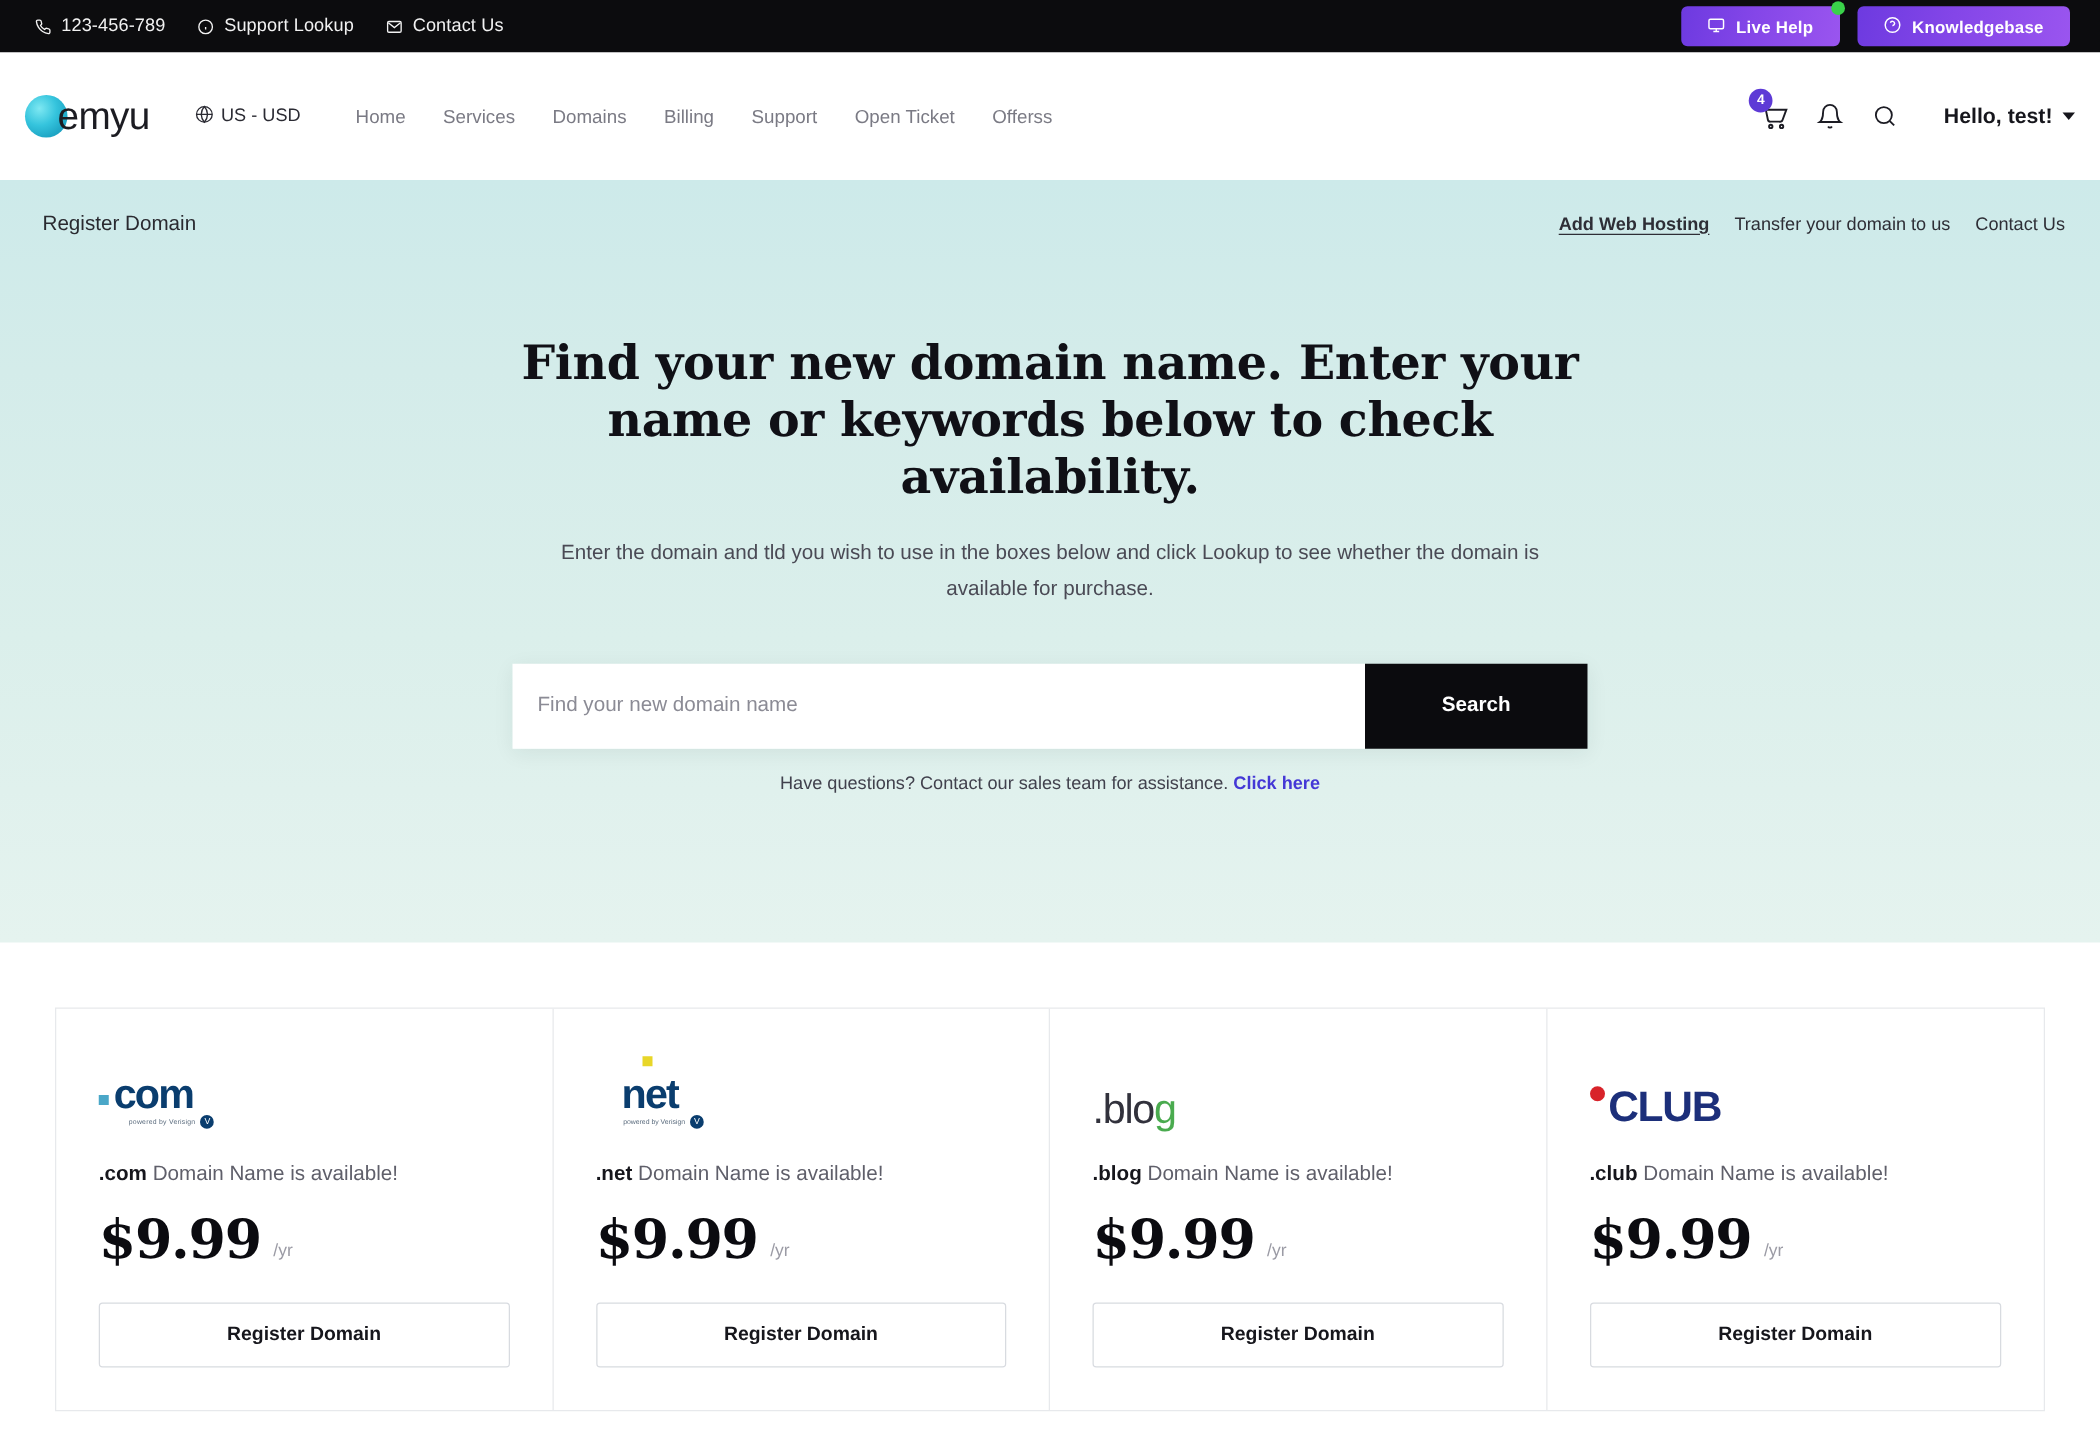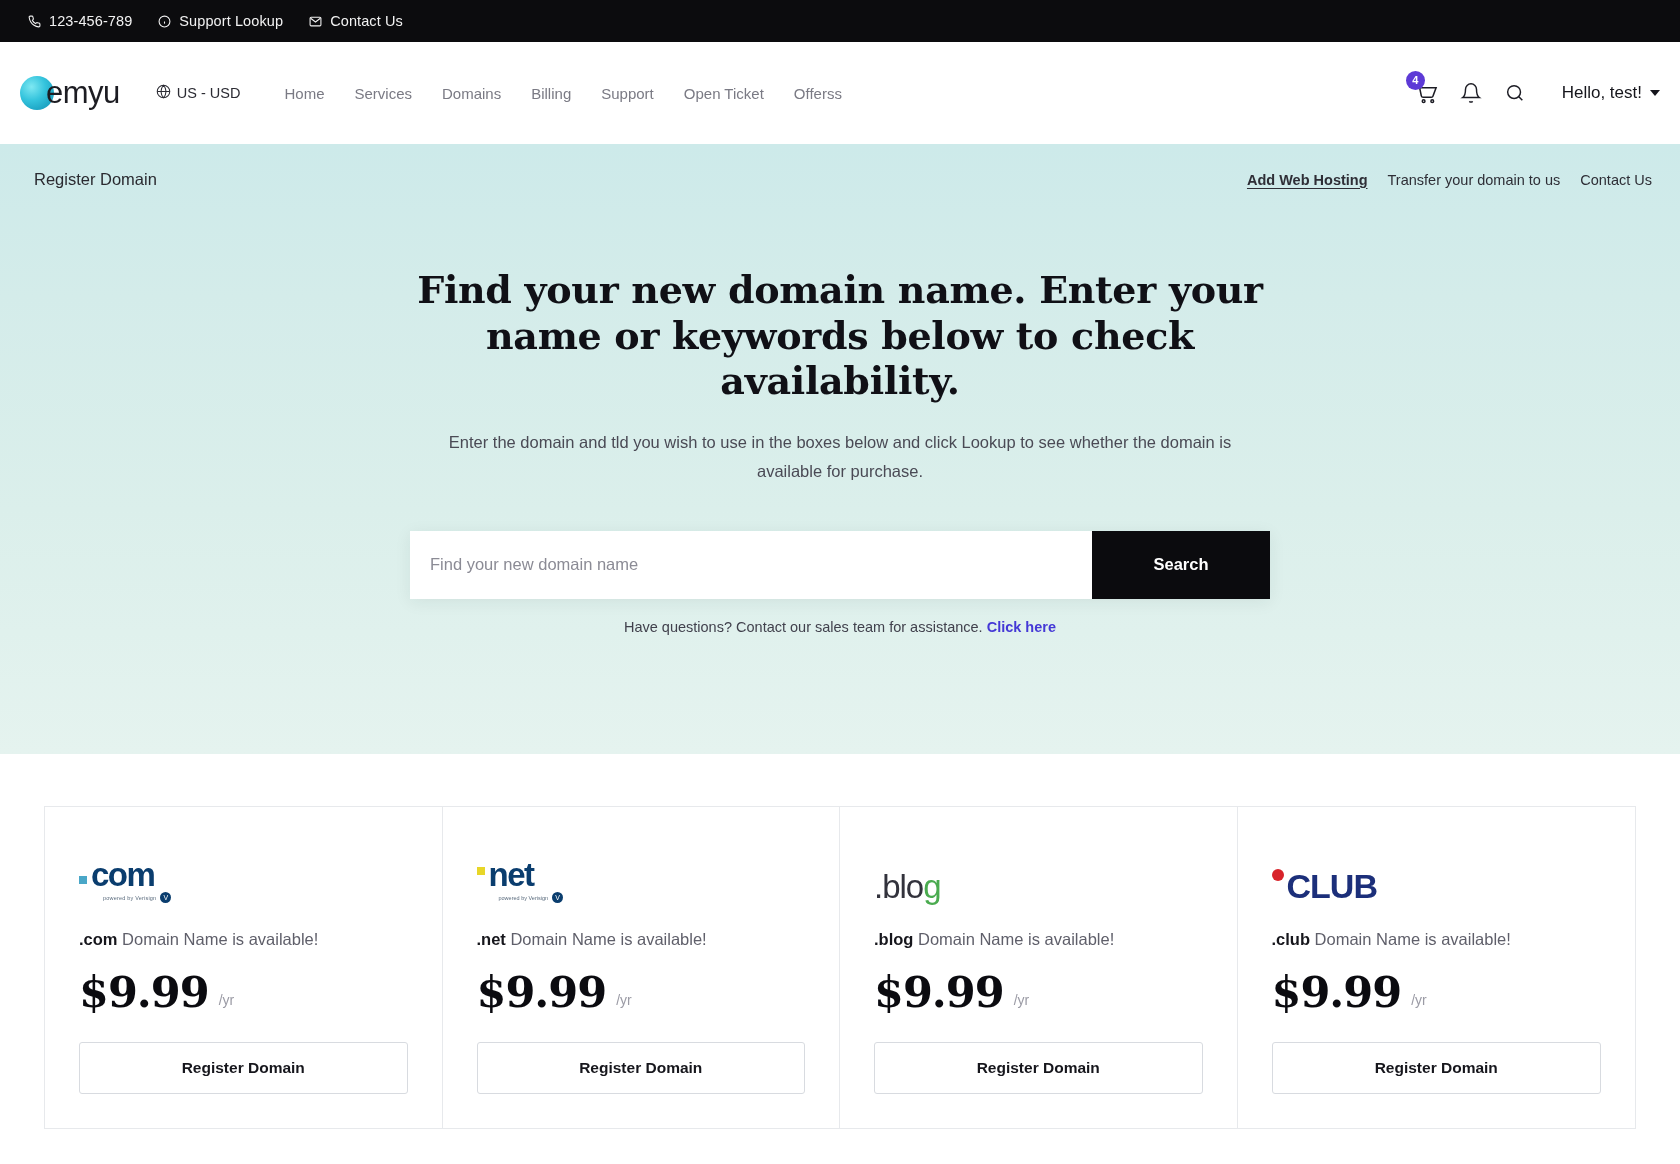--- a/index.html
+++ b/index.html
@@ -76,21 +76,21 @@
   .cart-badge {
     position: absolute; top: -11px; left: -9px;
     min-width: 19px; height: 19px; padding: 0 4px;
     border-radius: 50%;
     background: #5d3ad6; color: #fff;
     font-size: 11px; font-weight: 600;
     display: flex; align-items: center; justify-content: center;
   }
   .hello {
     display: flex; align-items: center; gap: 8px;
-    font-size: 17px; color: #16161c; cursor: pointer; margin-left: 14px;
+    font-size: 17px; color: #16161c; cursor: pointer; margin-left: 14px; font-weight: bold;
   }
   .caret {
     width: 0; height: 0;
     border-left: 5px solid transparent; border-right: 5px solid transparent;
     border-top: 6px solid #16161c;
   }
 
   
   .hero {
     height: 610px;
@@ -187,21 +187,21 @@
   }
   .l-com .sub .line { font-size: 5.5px; color: #5a6b7d; letter-spacing: .2px; }
   .l-com .sub .badge {
     width: 11px; height: 11px; border-radius: 50%;
     background: #0a3d6e; color:#fff; font-size: 7px;
     display:flex; align-items:center; justify-content:center;
   }
 
   
   .l-net { display:flex; flex-direction:column; }
-  .l-net .row1 { display: flex; align-items: center; }
+  .l-net .row1 { display: flex; align-items: center; flex-direction: column; }
   .l-net .sq { width: 8px; height: 8px; background: #e8d628; margin-right: 4px; margin-bottom: 6px; }
   .l-net .word {
     font-size: 33px; font-weight: 800; color: #0a3d6e; letter-spacing: -1.5px; line-height:.95;
   }
   .l-net .sub { display:flex; align-items:center; gap:4px; margin-left: 22px; margin-top: 2px; }
   .l-net .sub .line { font-size: 5.5px; color: #5a6b7d; }
   .l-net .sub .badge {
     width: 11px; height: 11px; border-radius: 50%;
     background: #0a3d6e; color:#fff; font-size: 7px;
     display:flex; align-items:center; justify-content:center;
@@ -275,20 +275,43 @@
       <span>Support Lookup</span>
     </div>
     <div class="tb-item">
       <span>
         <svg width="13" height="13" viewBox="0 0 24 24" fill="none" stroke="#f2f2f2" stroke-width="2">
             <rect x="2" y="4" width="20" height="16" rx="2"></rect>
             <polyline points="3,6 12,13 21,6"></polyline>
           </svg>
       </span>
       <span>Contact Us</span>
+    </div>
+  </div>
+  <div class="topbar-right">
+    <div class="pill">
+      <span class="dot"></span>
+      <span>
+        <svg width="14" height="14" viewBox="0 0 24 24" fill="none" stroke="#fff" stroke-width="2">
+            <rect x="2" y="4" width="20" height="13" rx="2"></rect>
+            <line x1="8" y1="21" x2="16" y2="21"></line>
+            <line x1="12" y1="17" x2="12" y2="21"></line>
+          </svg>
+      </span>
+      <span>Live Help</span>
+    </div>
+    <div class="pill">
+      <span>
+        <svg width="14" height="14" viewBox="0 0 24 24" fill="none" stroke="#fff" stroke-width="2">
+            <circle cx="12" cy="12" r="10"></circle>
+            <path d="M9.09 9a3 3 0 0 1 5.83 1c0 2-3 3-3 3"></path>
+            <line x1="12" y1="17" x2="12.01" y2="17"></line>
+          </svg>
+      </span>
+      <span>Knowledgebase</span>
     </div>
   </div>
 </div>
 
 <div class="nav">
   <div class="logo">
     <div class="logo-mark"></div>
     <div class="logo-text">emyu</div>
   </div>
 

